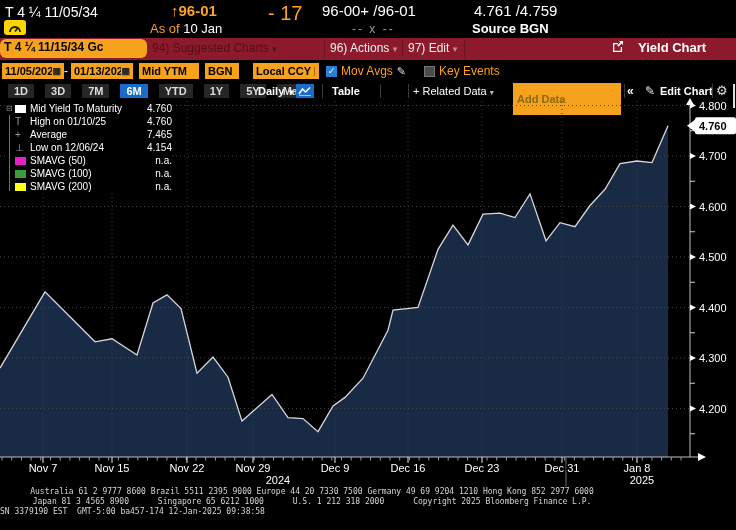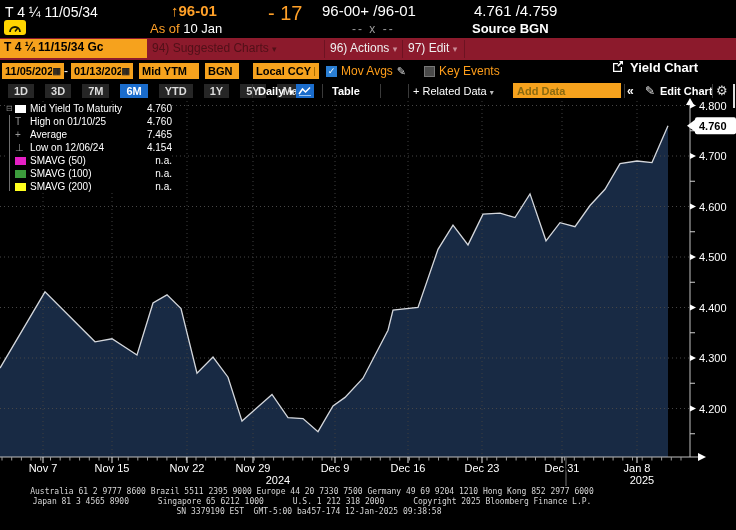--- a/index.html
+++ b/index.html
@@ -14,27 +14,27 @@
   .ylds{left:474px;top:2px;font-size:15px;}
   .gauge{left:4px;top:20px;width:22px;height:15px;background:#ffd500;border-radius:3px;
          display:flex;align-items:center;justify-content:center;}
   .asof{left:150px;top:21px;font-size:13px;color:#ffa028;}
   .asof b{color:#fff;font-weight:normal;}
   .qsize{left:352px;top:22px;font-size:12px;color:#9a9a9a;letter-spacing:2px;}
   .source{left:472px;top:21px;font-size:13px;font-weight:bold;}
   
   .redbar{left:0;top:38px;width:736px;height:22px;background:#8c1a2c;}
   .secbox{left:0;top:39px;height:18px;background:#f6a21d;color:#000;font-size:12px;font-weight:bold;
-          padding:1px 5px 0 4px;width:138px;}
+          padding:1px 5px 0 4px;width:138px;border-radius:6px;}
   .mi{top:41px;font-size:12px;color:#efefef;}
   .mi .dd{color:#c98a95;font-size:9px;}
   .mi.dim{color:#511018;}
   .mi.dim .dd{color:#511018;}
   .msep{top:40px;width:1px;height:18px;background:#6d1322;}
-  .ycright{left:612px;top:40px;font-size:13px;font-weight:bold;display:flex;align-items:center;gap:6px;margin-top:20px;}
+  .ycright{left:612px;top:40px;font-size:13px;font-weight:bold;display:flex;align-items:center;gap:14px;}
   
   .fld{top:63px;height:16px;background:#f6a21d;color:#000;font-size:11px;font-weight:bold;
        display:flex;align-items:center;padding:0 3px;box-sizing:border-box;}
   .fld .cal{margin-left:auto;font-size:9px;color:#222;}
   .dash{left:64px;top:64px;font-size:12px;}
   .fld input{background:transparent;border:none;font:inherit;color:#000;width:100%;padding:0;outline:none;}
   .ccyarrow{border-left:1px solid #a86c00;margin-left:3px;padding-left:3px;font-size:8px;}
   .chkrow{top:64px;display:flex;align-items:center;gap:4px;font-size:12px;color:#ff9e1a;}
   .cbox{width:11px;height:11px;background:#2a7fd4;display:flex;align-items:center;justify-content:center;
         font-size:9px;color:#fff;}
@@ -43,21 +43,21 @@
   
   .tabs{left:8px;top:84px;display:flex;gap:11px;}
   .ptab{background:#262626;color:#dcdcdc;font-size:11px;font-weight:bold;padding:1px 6px;cursor:pointer;}
   .ptab.active{background:#1a6ccc;color:#fff;}
   .freq{left:258px;top:85px;font-size:11px;font-weight:bold;}
   .freq .dd{font-size:8px;}
   .cicon{left:296px;top:84px;width:18px;height:14px;background:#1a6ccc;display:flex;align-items:center;justify-content:center;}
   .tbl{left:332px;top:85px;font-size:11px;font-weight:bold;}
   .reld{left:413px;top:85px;font-size:11px;}
   .reld .dd{color:#bbb;font-size:8px;}
-  .adddata{left:513px;top:83px;width:108px;height:15px;background:#f6a21d;border:none;
+  .adddata{left:513px;top:83px;width:108px;height:32px;background:#f6a21d;border:none;
            font:bold 11px "Liberation Sans",sans-serif;color:#000;padding:0 4px;box-sizing:border-box;outline:none;}
   .adddata::placeholder{color:#8a6a10;opacity:1;}
   .laq{left:627px;top:84px;font-size:12px;font-weight:bold;}
   .epencil{left:645px;top:84px;font-size:12px;color:#e8e8e8;}
   .editchart{left:660px;top:85px;font-size:11px;font-weight:bold;}
   .gear{left:716px;top:83px;font-size:13px;color:#dcdcdc;}
   .tsep{top:84px;width:1px;height:14px;background:#3a3a3a;}
   .wbar{left:733px;top:84px;width:2px;height:24px;background:#ddd;}
   
   #chart{position:absolute;left:0;top:96px;}
@@ -68,21 +68,21 @@
   .lrow{display:flex;align-items:center;height:13px;}
   .lc1{width:9px;color:#8a8a8a;font-size:8px;}
   .lc2{width:15px;display:flex;align-items:center;color:#9a9a9a;font-size:10px;}
   .lchip{width:11px;height:8px;display:inline-block;}
   .llabel{flex:1;color:#fff;}
   .lval{width:36px;text-align:right;color:#fff;}
   .lbracket{position:absolute;left:3px;top:13px;width:1px;height:76px;background:#6e6e6e;}
   
   .foot{left:0;width:624px;text-align:center;font-family:"DejaVu Sans Mono",monospace;
         font-size:8px;color:#d6d6d6;white-space:pre;}
-  .f3{text-align:center;padding-right:6px;box-sizing:border-box;}
+  .f3{text-align:left;padding-right:6px;box-sizing:border-box;}
 </style>
 </head>
 <body>
 
 <div id="app">
 
   <div class="abs ticker">T 4 ¼ 11/05/34</div>
   <div class="abs price"><span>↑</span><span>96-01</span></div>
   <div class="abs chg">- 17</div>
   <div class="abs bidask">96-00+ /96-01</div>

